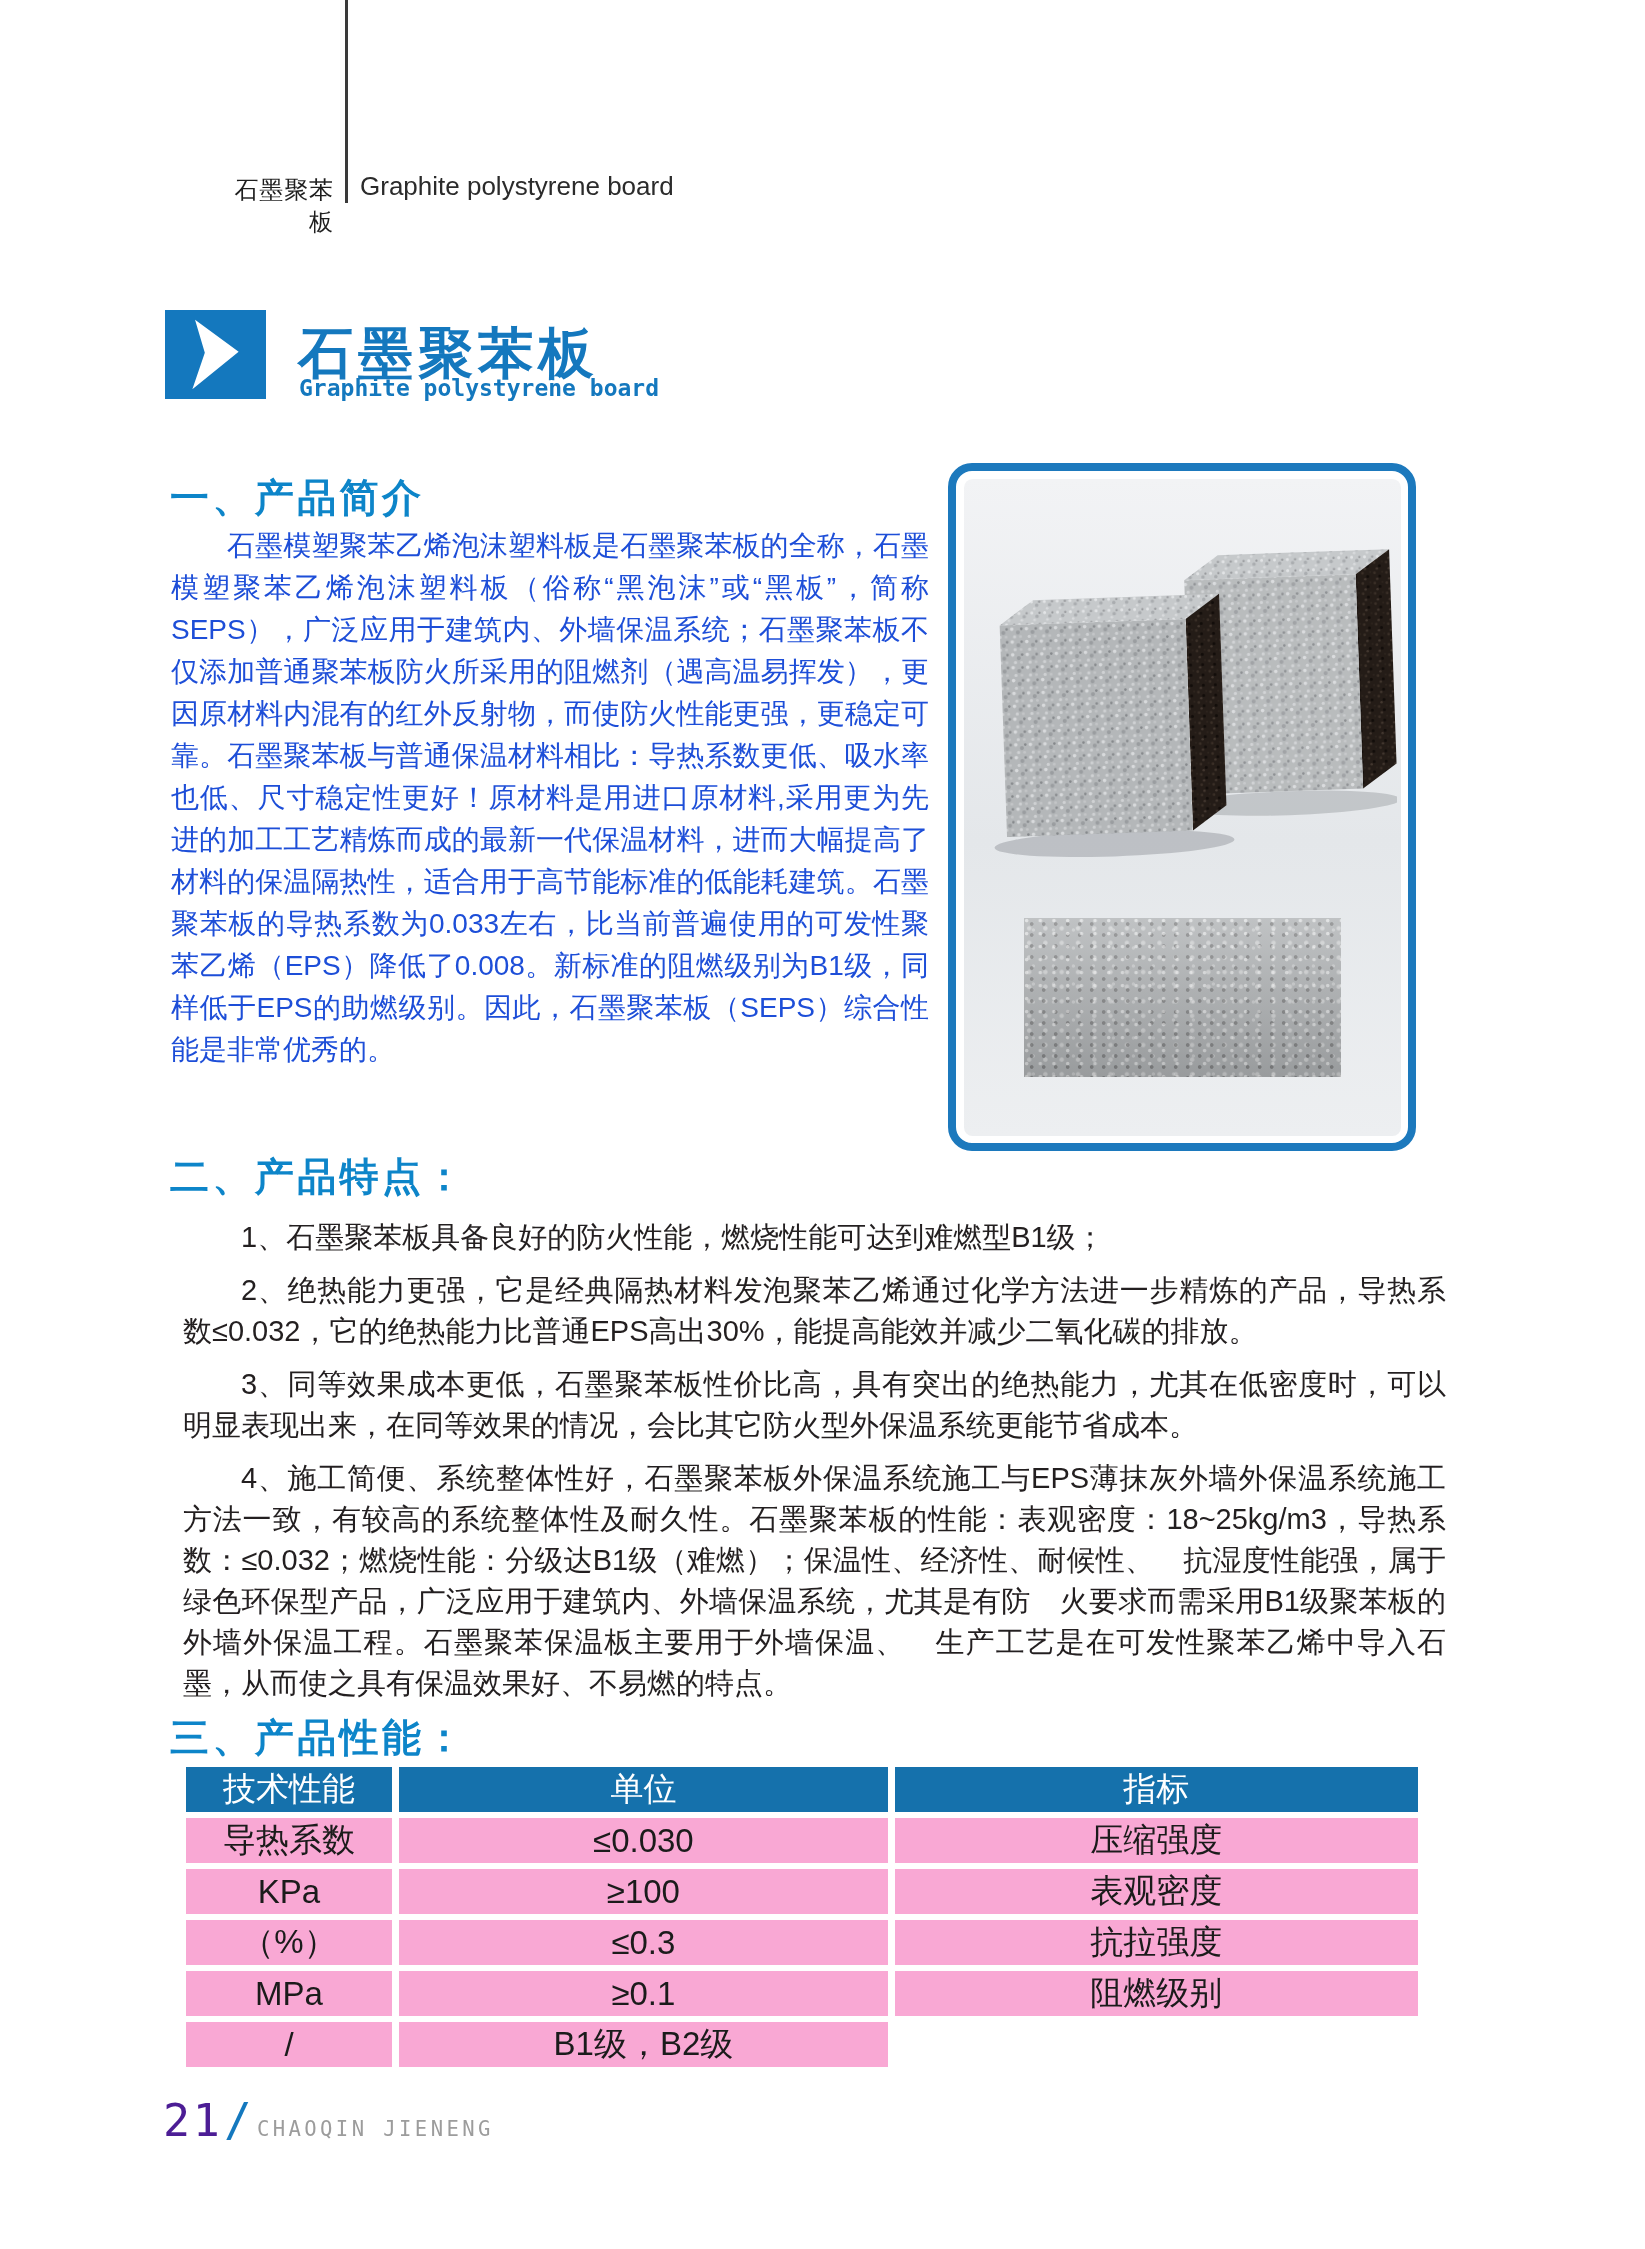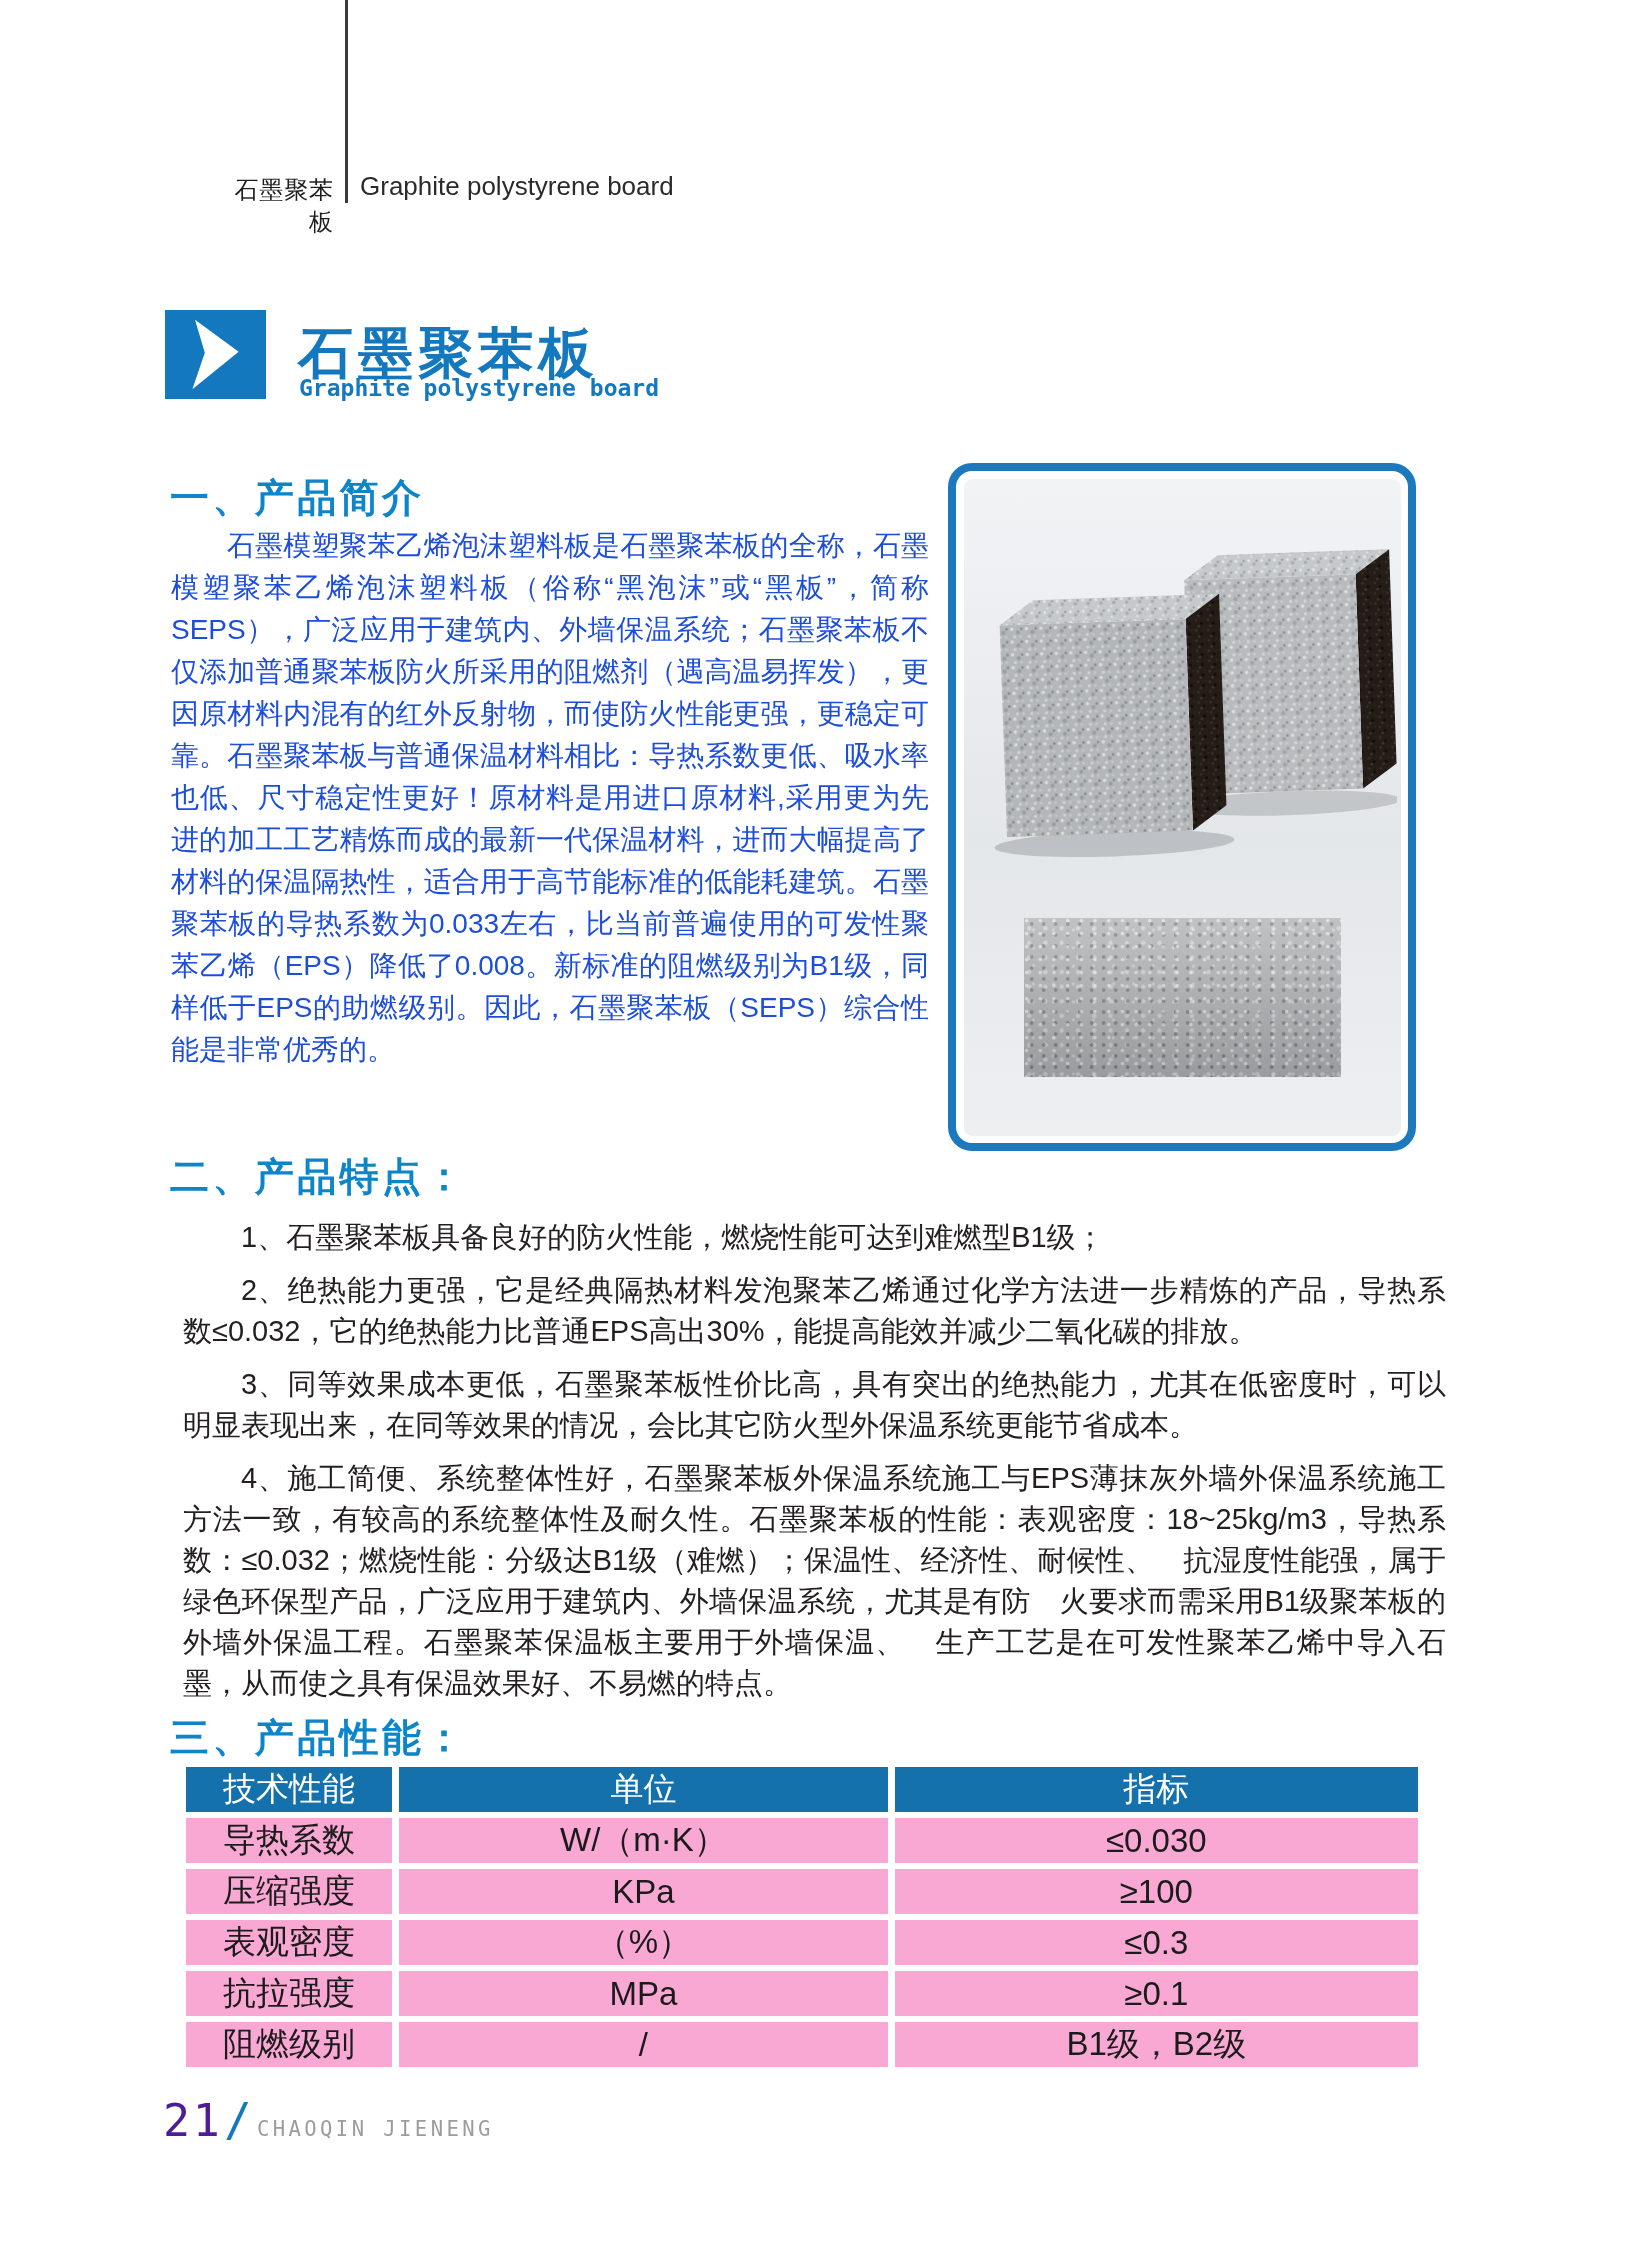--- a/index.html
+++ b/index.html
@@ -174,21 +174,20 @@
 </div>
 
 <div class="abs sec-heading h-perf">三、产品性能：</div>
 
 <div class="abs perf-table">
   <div class="cell th">技术性能</div>
   <div class="cell th">单位</div>
   <div class="cell th">指标</div>
 
   <div class="cell td">导热系数</div>
-  <div class="cell td">W/（m·K）</div>
   <div class="cell td">≤0.030</div>
 
   <div class="cell td">压缩强度</div>
   <div class="cell td">KPa</div>
   <div class="cell td">≥100</div>
 
   <div class="cell td">表观密度</div>
   <div class="cell td">（%）</div>
   <div class="cell td">≤0.3</div>
 

